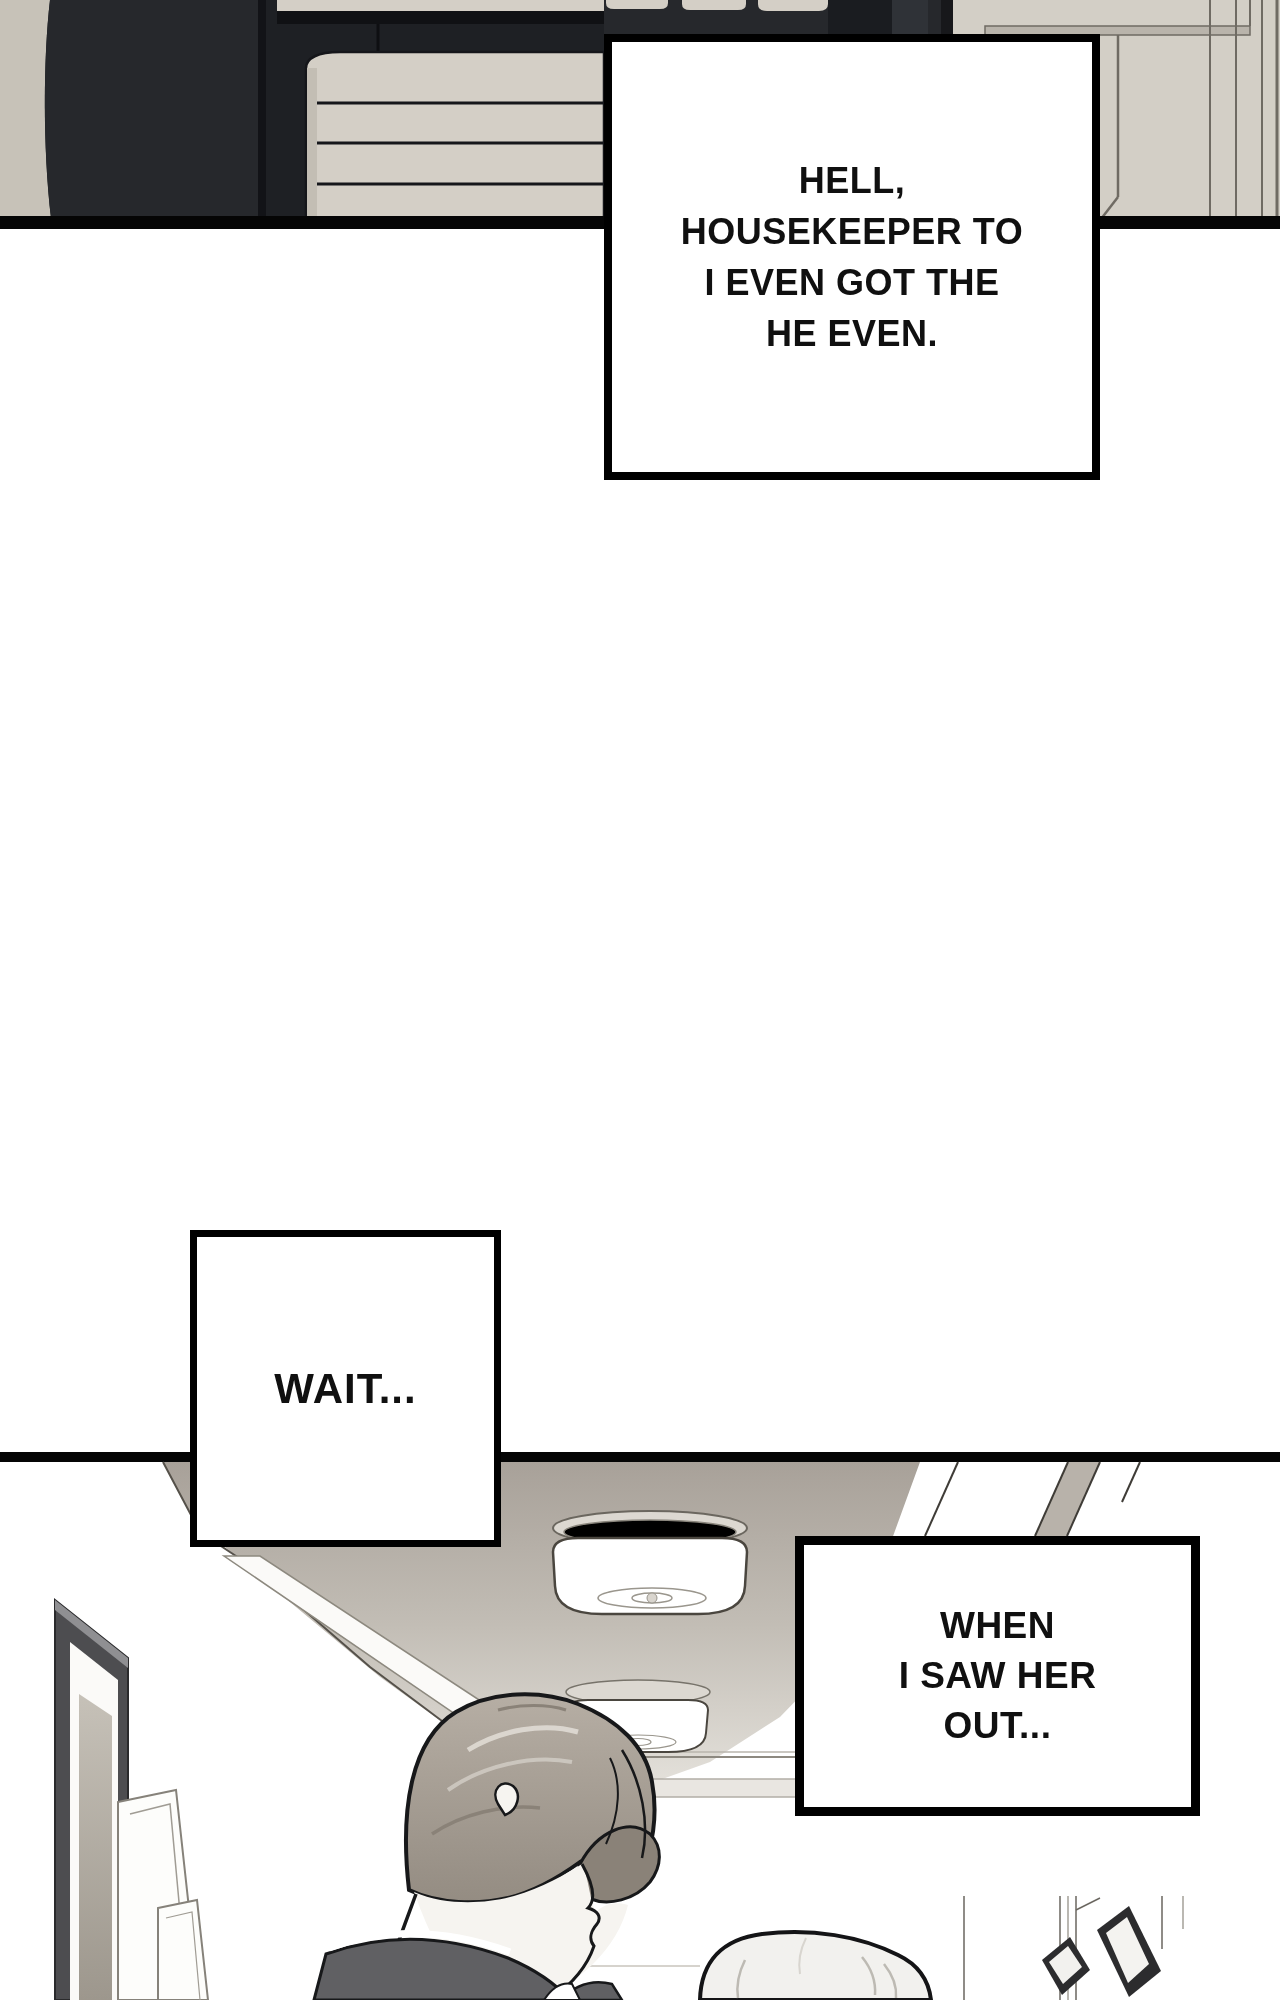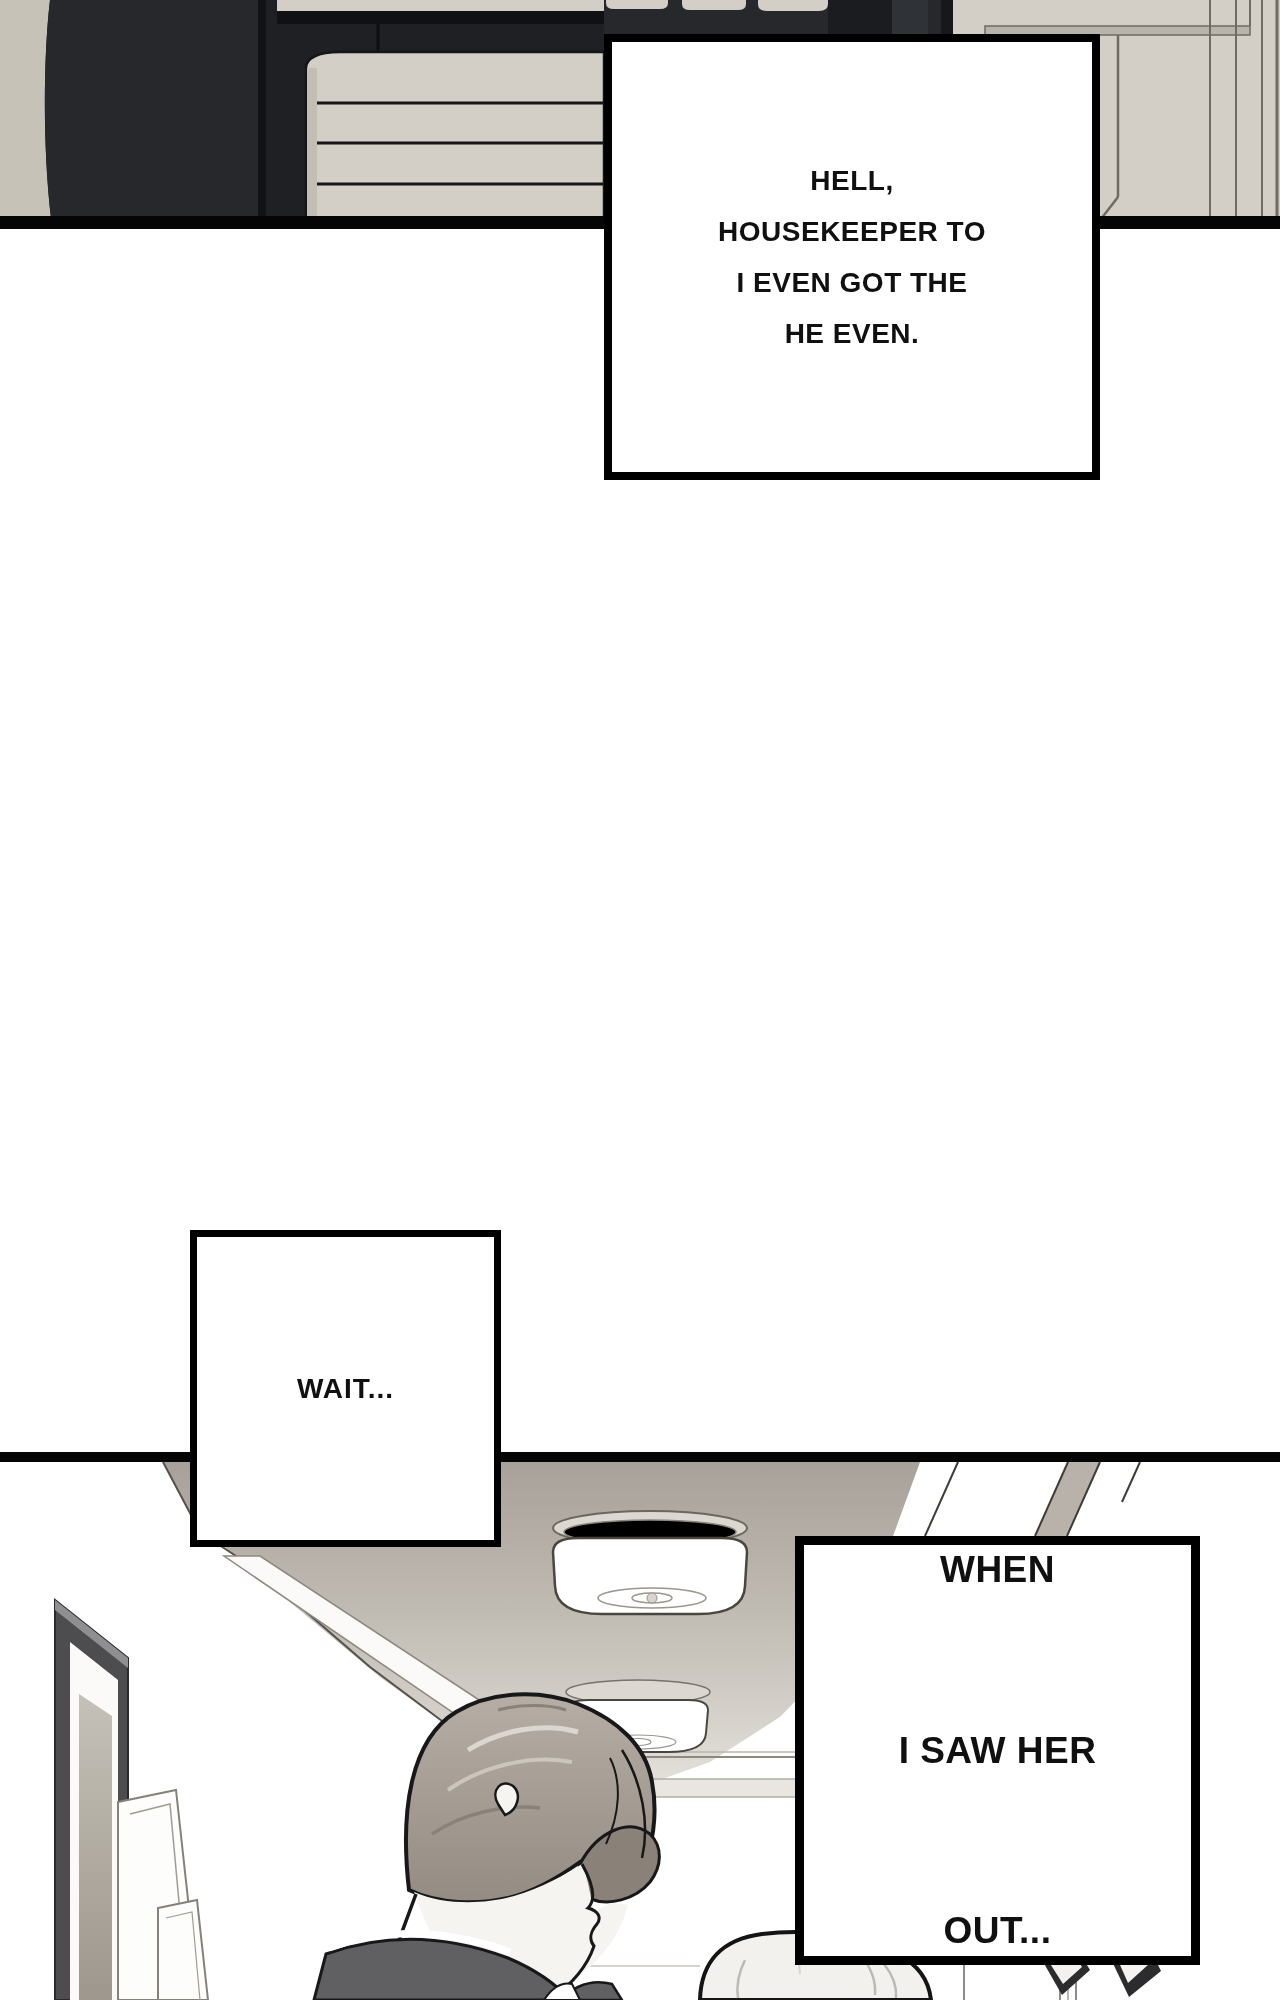--- a/index.html
+++ b/index.html
@@ -10,24 +10,24 @@
   .panel-top{top:0;}
   .panel-bottom{top:1452px;}
   svg{display:block;}
   .caption{position:absolute;background:var(--caption-bg,#ffffff);
            border:8px solid var(--caption-border,#000000);box-sizing:border-box;
            display:flex;flex-direction:column;align-items:center;justify-content:center;
            z-index:5;}
   .cap-line{margin:0;font-weight:bold;color:var(--caption-text,#111111);
             text-align:center;white-space:nowrap;}
   .caption-housekeeper{left:604px;top:34px;width:496px;height:446px;}
-  .caption-housekeeper .cap-line{font-size:28px;line-height:51px;letter-spacing:.5px;}
+  .caption-housekeeper .cap-line{font-size:36px;line-height:51px;letter-spacing:.5px;}
   .caption-wait{left:190px;top:1230px;width:311px;height:317px;border-width:7px;}
-  .caption-wait .cap-line{font-size:28px;letter-spacing:1px;}
-  .caption-saw{left:795px;top:1536px;width:405px;height:429px;border-width:9px;justify-content:space-between;}
+  .caption-wait .cap-line{font-size:42px;letter-spacing:1px;}
+  .caption-saw{left:795px;top:1536px;width:405px;height:280px;border-width:9px;}
   .caption-saw .cap-line{font-size:37px;line-height:50px;letter-spacing:.5px;}
 </style>
 </head>
 <body>
 
 <div class="page">
 
   <section class="panel panel-top">
     <svg width="1280" height="232" viewBox="0 0 1280 232">
       <rect x="0" y="0" width="952" height="220" fill="var(--wardrobe-interior,#1e2024)"></rect>

